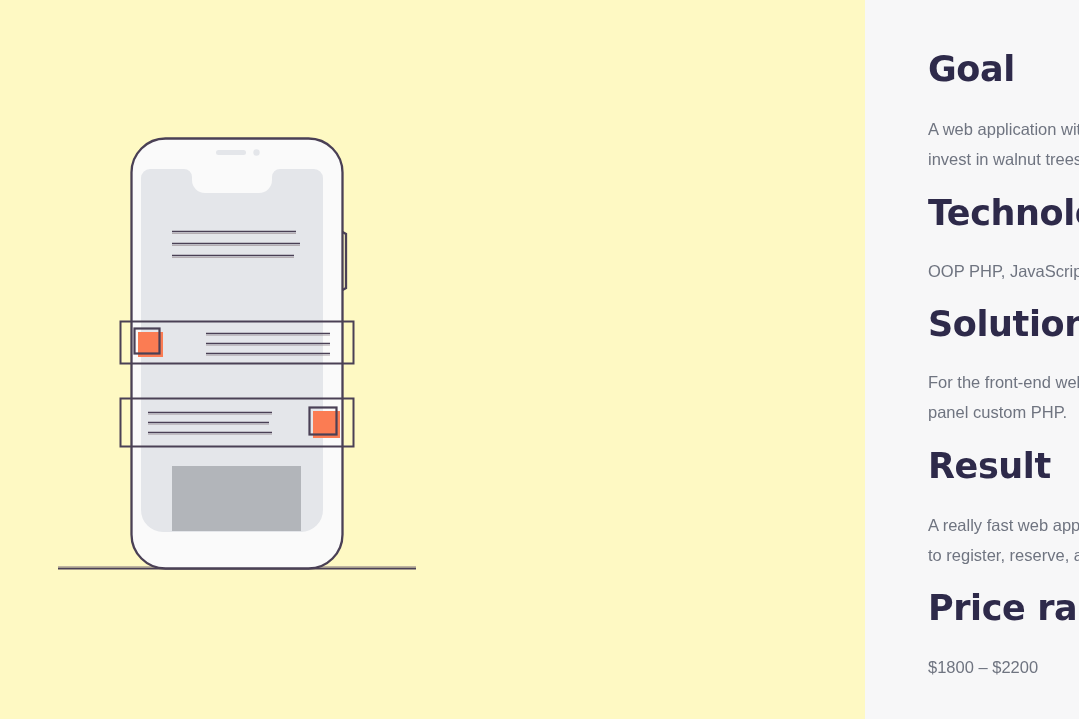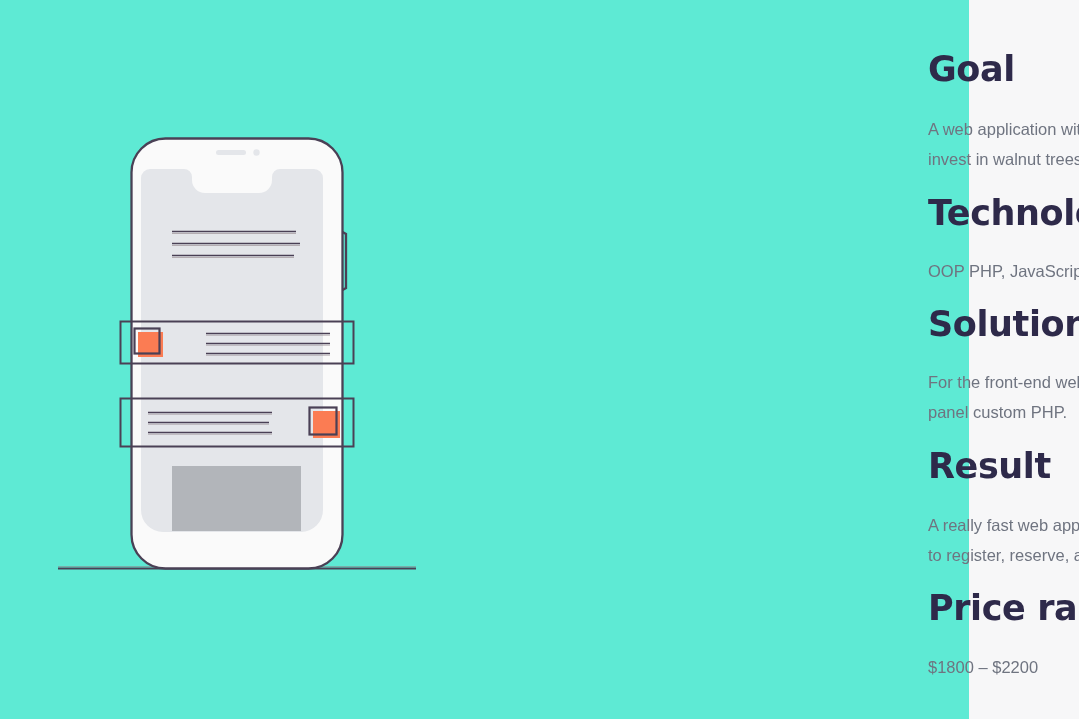--- a/index.html
+++ b/index.html
@@ -10,26 +10,26 @@
     width: 1079px;
     height: 719px;
     background: #f7f7f8;
     font-family: "Liberation Sans", sans-serif;
     overflow: hidden;
     position: relative;
   }
 
   .case-study {
     position: relative;
-    width: 969px;
+    width: 865px;
     height: 719px;
     display: flex;
     flex-direction: row;
     align-items: flex-start;
-    background: #5eead4;
+    background: #fef9c3;
   }
 
   
   .illustration-col {
     position: relative;
     width: 464px;
     height: 719px;
     flex: 0 0 464px;
   }
 

